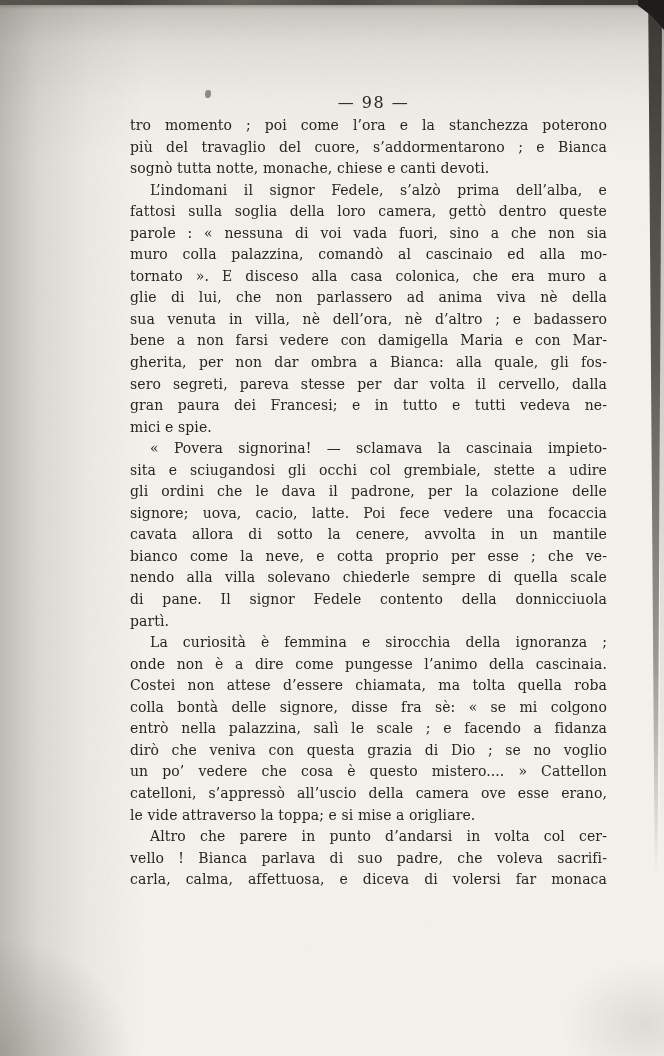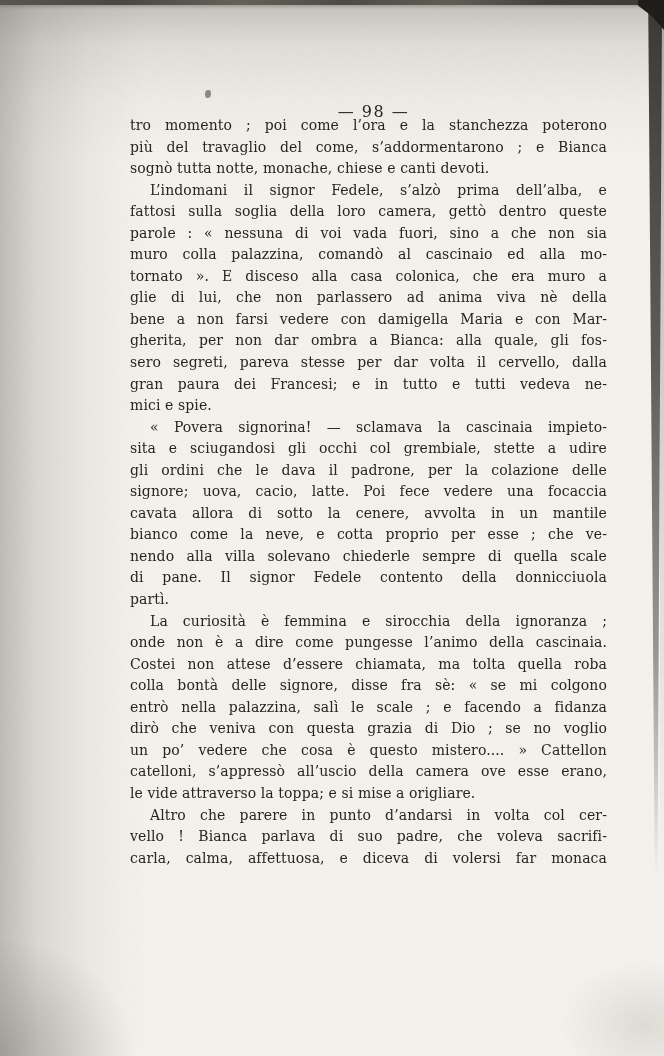--- a/index.html
+++ b/index.html
@@ -75,21 +75,21 @@
     position: absolute;
     top: 90px; left: 205px;
     width: 6px; height: 8px;
     z-index: 2;
     background: rgba(62,60,52,0.55);
     border-radius: 50% 40% 55% 45%;
   }
 
   .page-header {
     position: absolute;
-    top: 102px; left: 135px;
+    top: 93px; left: 135px;
     width: 477px;
     z-index: 2;
     text-align: center;
     font-size: 16px;
     letter-spacing: 1.5px;
     color: #2a2822;
   }
 
   .text-block {
     position: absolute;
@@ -125,28 +125,29 @@
   <div class="top-edge-line"></div>
   <div class="corner-mark"></div>
   <div class="right-edge-light"></div>
   <div class="right-shadow"></div>
   <div class="ink-speck"></div>
 
   <div class="page-header">— 98 —</div>
 
   <div class="text-block">
       <div class="line">tro momento ; poi come l’ora e la stanchezza poterono</div>
-      <div class="line">più del travaglio del come, s’addormentarono ; e Bianca</div>
+      <div class="line">più del travaglio del cuore, s’addormentarono ; e Bianca</div>
       <div class="line endline">sognò tutta notte, monache, chiese e canti devoti.</div>
       <div class="line indent">L’indomani il signor Fedele, s’alzò prima dell’alba, e</div>
       <div class="line">fattosi sulla soglia della loro camera, gettò dentro queste</div>
       <div class="line">parole : « nessuna di voi vada fuori, sino a che non sia</div>
       <div class="line">muro colla palazzina, comandò al cascinaio ed alla mo-</div>
       <div class="line">tornato ». E disceso alla casa colonica, che era muro a</div>
       <div class="line">glie di lui, che non parlassero ad anima viva nè della</div>
+      <div class="line">sua venuta in villa, nè dell’ora, nè d’altro ; e badassero</div>
       <div class="line">bene a non farsi vedere con damigella Maria e con Mar-</div>
       <div class="line">gherita, per non dar ombra a Bianca: alla quale, gli fos-</div>
       <div class="line">sero segreti, pareva stesse per dar volta il cervello, dalla</div>
       <div class="line">gran paura dei Francesi; e in tutto e tutti vedeva ne-</div>
       <div class="line endline">mici e spie.</div>
       <div class="line indent">« Povera signorina! — sclamava la cascinaia impieto-</div>
       <div class="line">sita e sciugandosi gli occhi col grembiale, stette a udire</div>
       <div class="line">gli ordini che le dava il padrone, per la colazione delle</div>
       <div class="line">signore; uova, cacio, latte. Poi fece vedere una focaccia</div>
       <div class="line">cavata allora di sotto la cenere, avvolta in un mantile</div>

